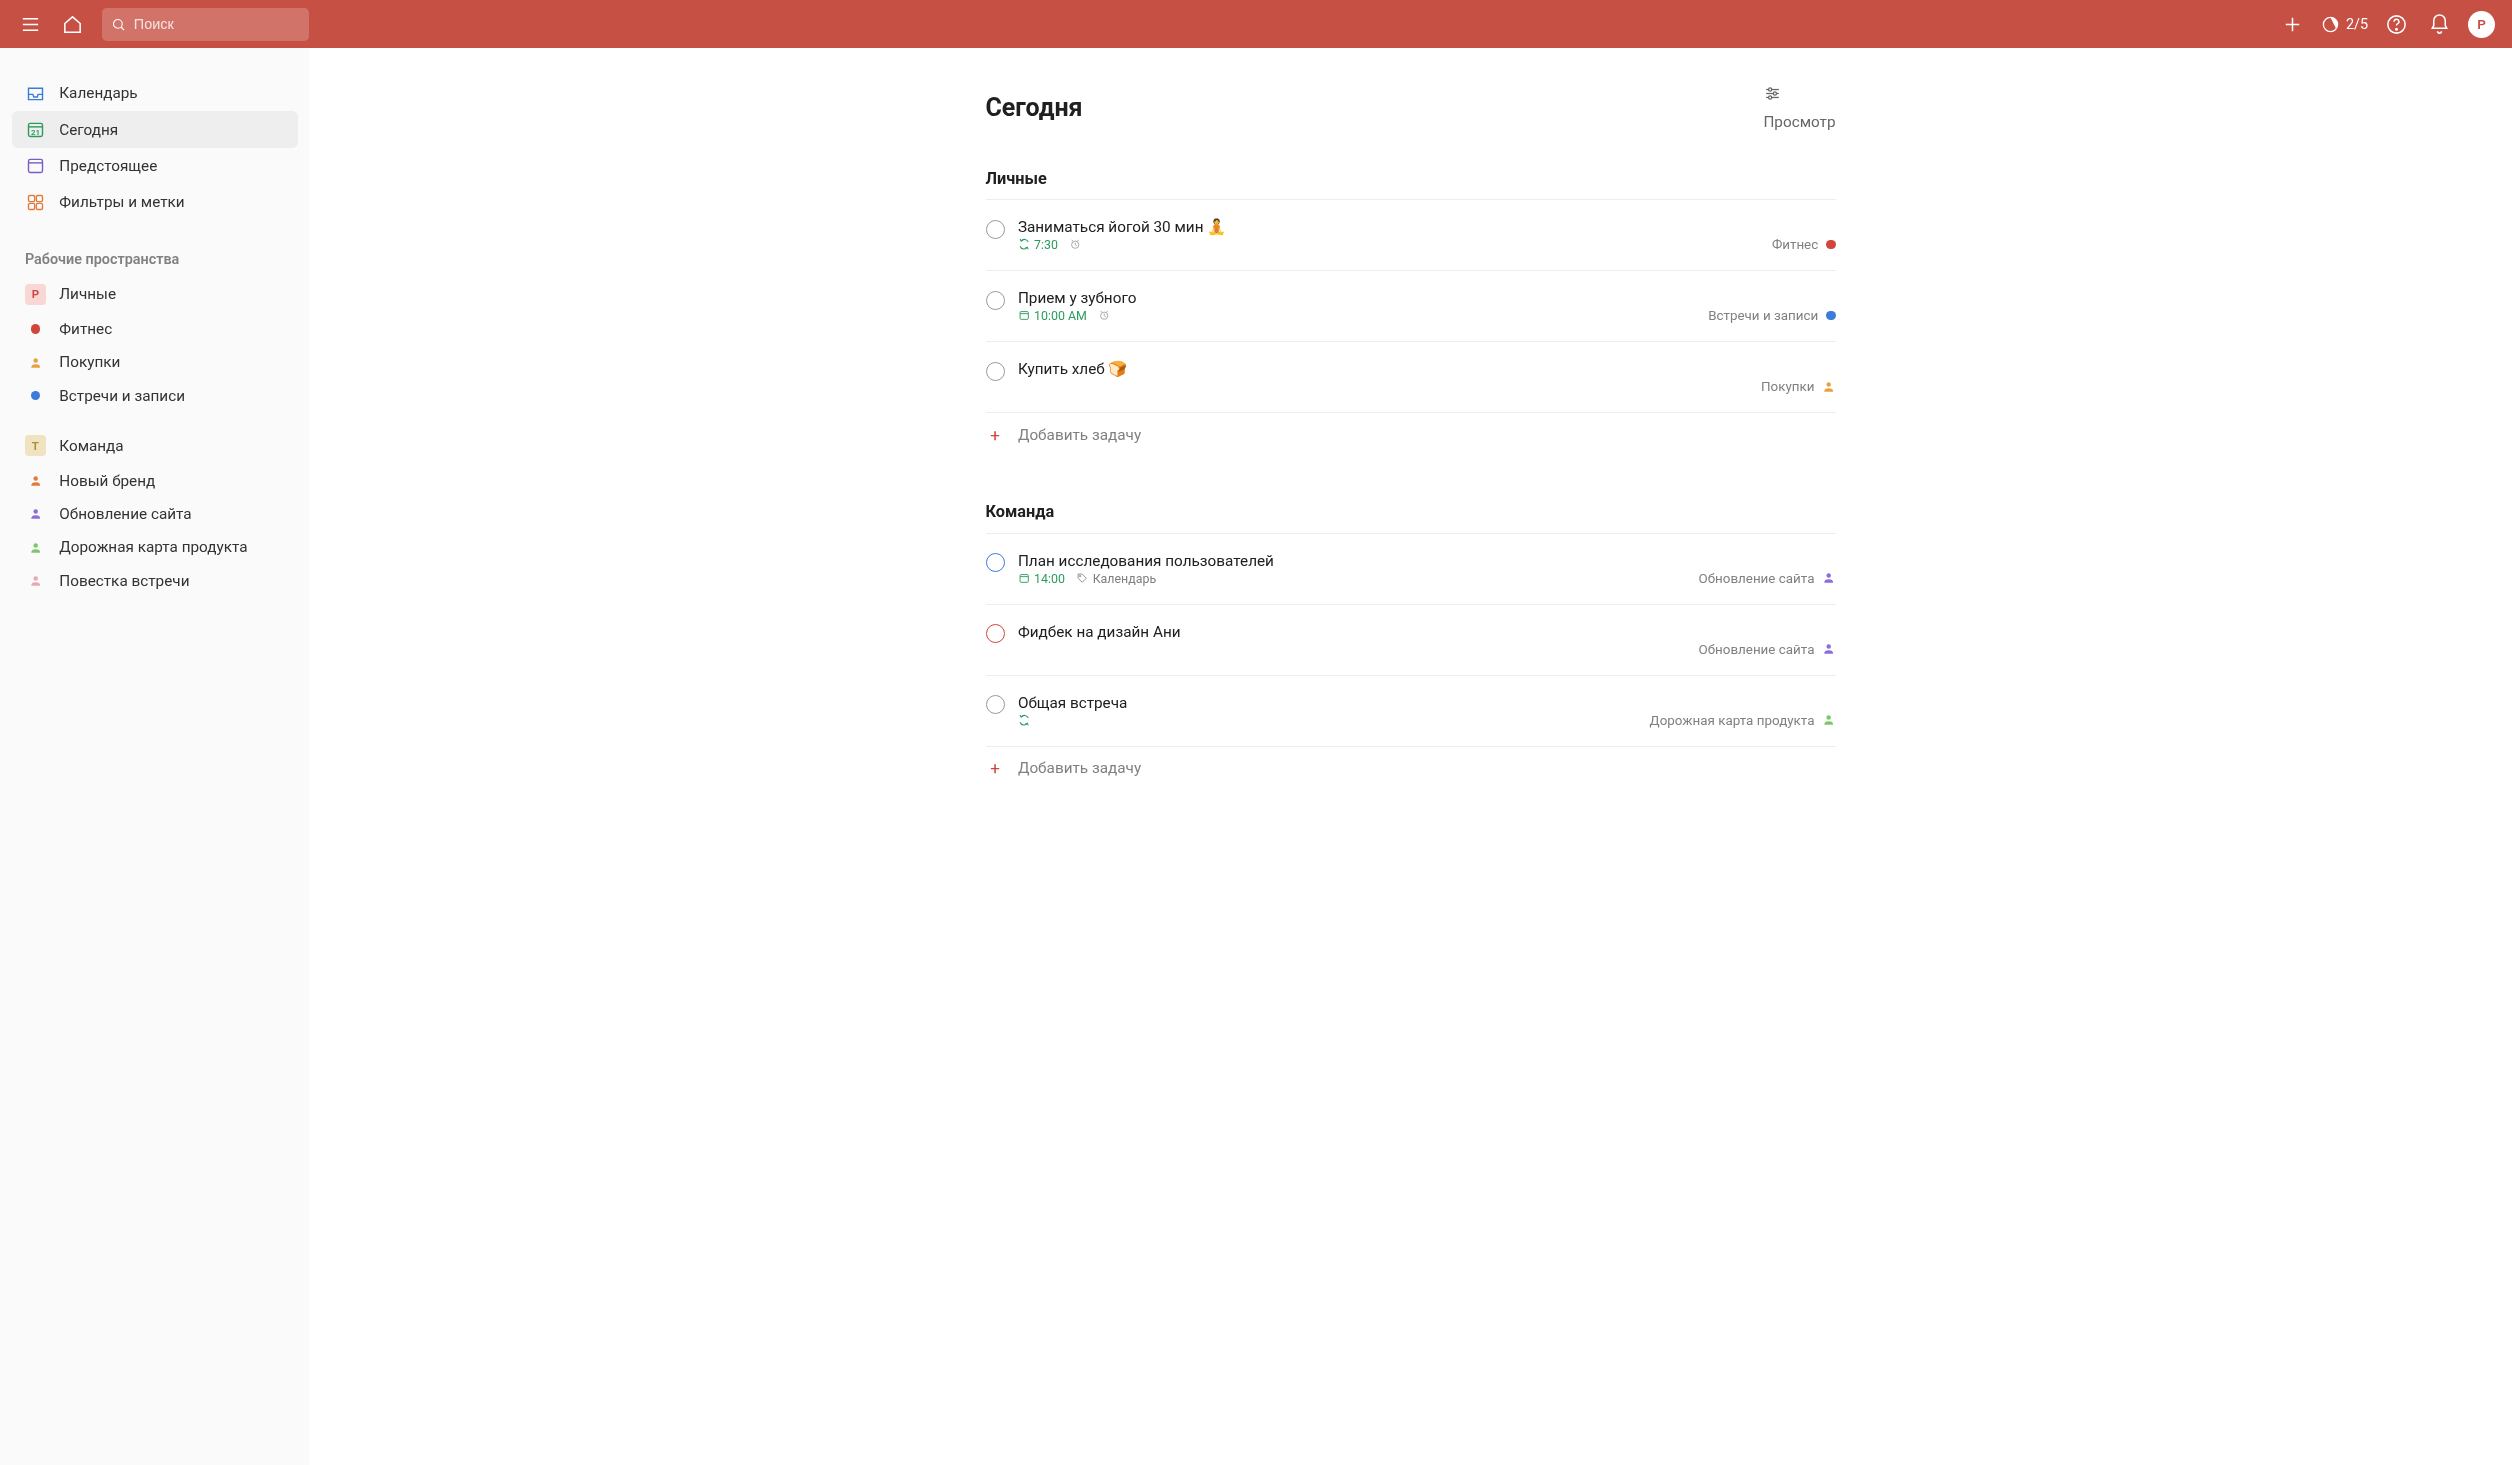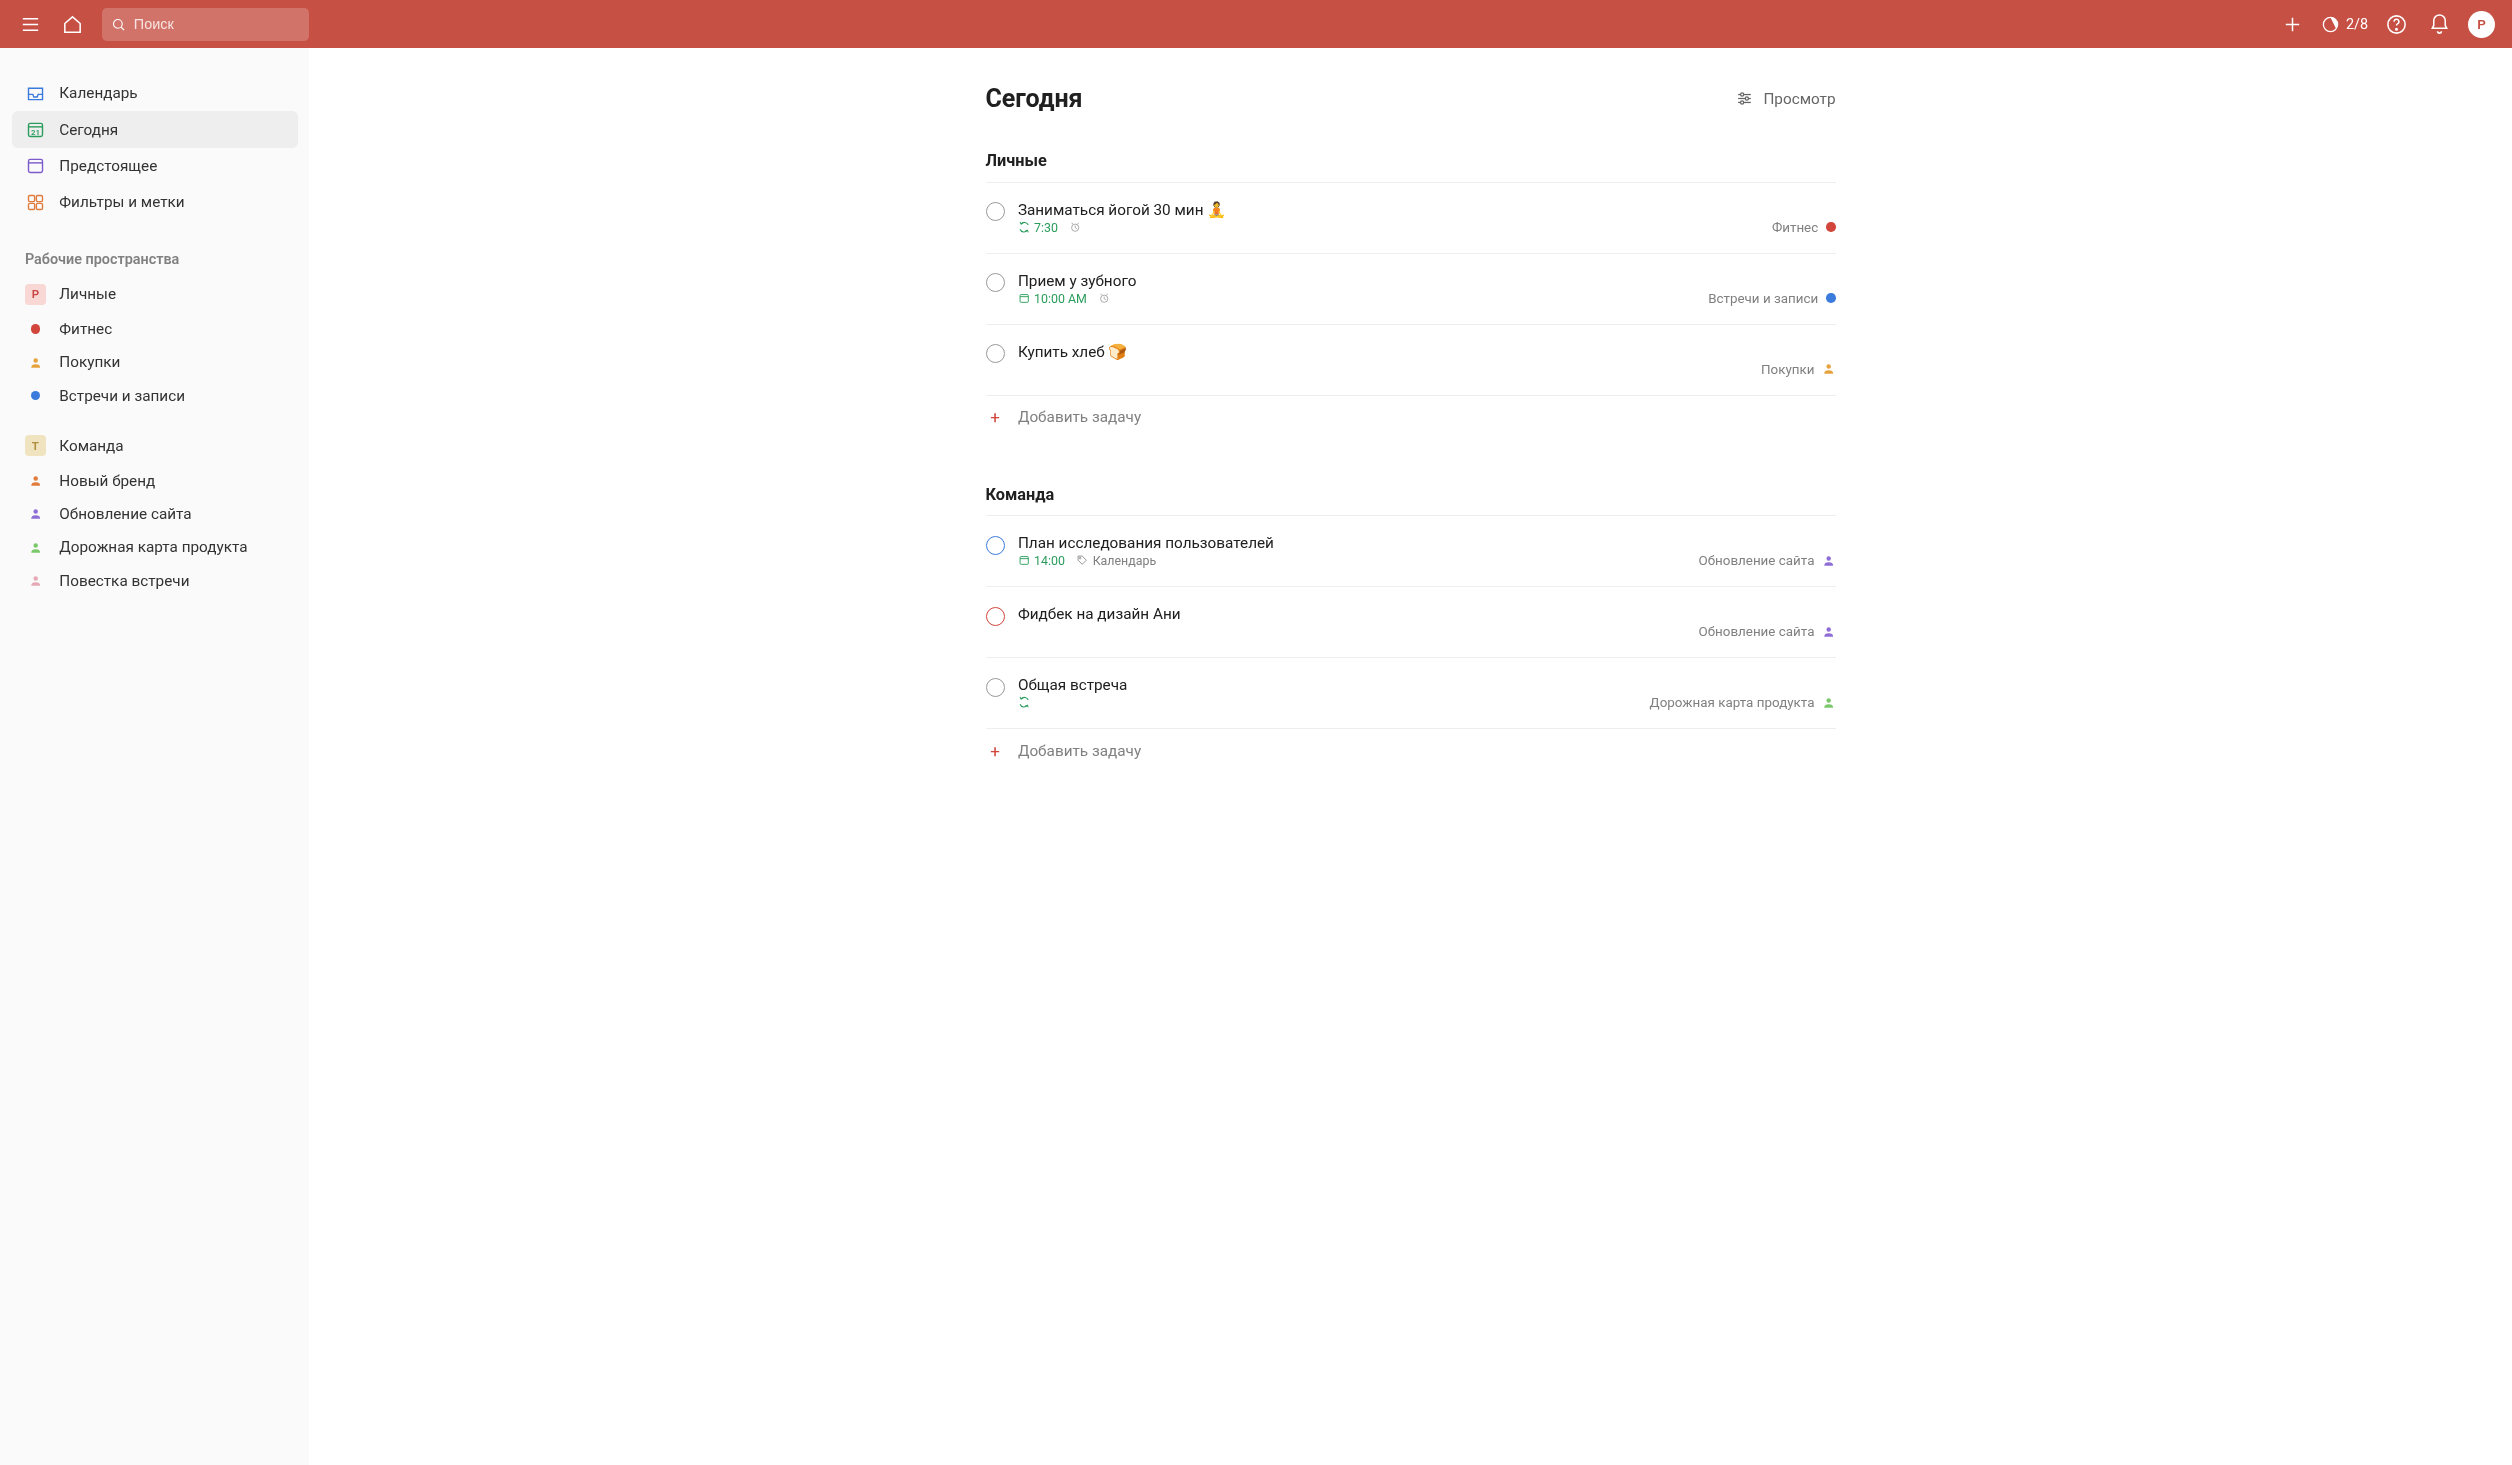--- a/index.html
+++ b/index.html
@@ -20,21 +20,21 @@
 .sidebar .nav-item .nav-icon { width: 21px; height: 21px; display: flex; align-items: center; justify-content: center; flex-shrink: 0; }
 .sidebar .section-title { font-size: 14.4px; font-weight: 600; color: #808080; padding: 7.7px 13.4px; margin-top: 23px; }
 .sidebar .proj-item { display: flex; align-items: center; gap: 13.4px; padding: 7.7px 13.4px; border-radius: 5.7px; cursor: pointer; color: #333; font-size: 15.3px; }
 .sidebar .proj-avatar { width: 21px; height: 21px; border-radius: 3.8px; display: flex; align-items: center; justify-content: center; font-size: 11.5px; font-weight: 600; }
 .sidebar .proj-dot { width: 9.6px; height: 9.6px; border-radius: 50%; margin: 0 5.7px; }
 .sidebar .proj-person { width: 13.4px; height: 13.4px; margin: 0 3.8px; }
 
 .main { flex: 1; padding: 36px 54px; overflow-y: auto; }
 .main-header { display: flex; align-items: center; justify-content: space-between; max-width: 850px; margin: 0 auto 38px; }
 .main-header h1 { font-size: 25px; font-weight: 700; }
-.view-btn { display: flex; align-items: center; gap: 9.6px; color: #666; font-size: 15.3px; cursor: pointer; }
+.view-btn { display: flex; align-items: flex-start; gap: 9.6px; color: #666; font-size: 15.3px; cursor: pointer; flex-direction: column; }
 
 .section { max-width: 850px; margin: 0 auto 46px; }
 .section h2 { font-size: 16.3px; font-weight: 700; margin-bottom: 11.5px; }
 .task-list { border-top: 1px solid #eee; }
 .task { border-bottom: 1px solid #eee; padding: 18px 0; display: flex; gap: 13.4px; align-items: flex-start; }
 .task-check { width: 19px; height: 19px; border: 1.4px solid #999; border-radius: 50%; flex-shrink: 0; margin-top: 1.9px; cursor: pointer; }
 .task-check.p2 { border-color: #3b7bdb; border-width: 1.9px; }
 .task-check.p1 { border-color: #d1453b; border-width: 1.9px; }
 .task-body { flex: 1; }
 .task-title { font-size: 15.3px; color: #202020; }
@@ -80,21 +80,21 @@
     <svg width="23" height="23" viewBox="0 0 24 24" fill="none" stroke="currentColor" stroke-width="1.6">
         <line x1="12" y1="5" x2="12" y2="19"></line>
         <line x1="5" y1="12" x2="19" y2="12"></line>
       </svg>
   </div>
   <div class="counter">
     <svg width="19" height="19" viewBox="0 0 24 24" fill="none" stroke="currentColor" stroke-width="1.6">
         <circle cx="12" cy="12" r="9"></circle>
         <path d="M12 3 A9 9 0 0 1 19 17" fill="#fff" stroke="none"></path>
       </svg>
-    <span>2/8</span>
+    <span>2/5</span>
   </div>
   <div class="icon-btn">
     <svg width="23" height="23" viewBox="0 0 24 24" fill="none" stroke="currentColor" stroke-width="1.6">
         <circle cx="12" cy="12" r="9"></circle>
         <path d="M9.5 9 a2.5 2.5 0 1 1 3.5 2.3 c-.8.4-1 1-1 1.7"></path>
         <circle cx="12" cy="17" r="0.8" fill="currentColor"></circle>
       </svg>
   </div>
   <div class="icon-btn">
     <svg width="23" height="23" viewBox="0 0 24 24" fill="none" stroke="currentColor" stroke-width="1.6">

